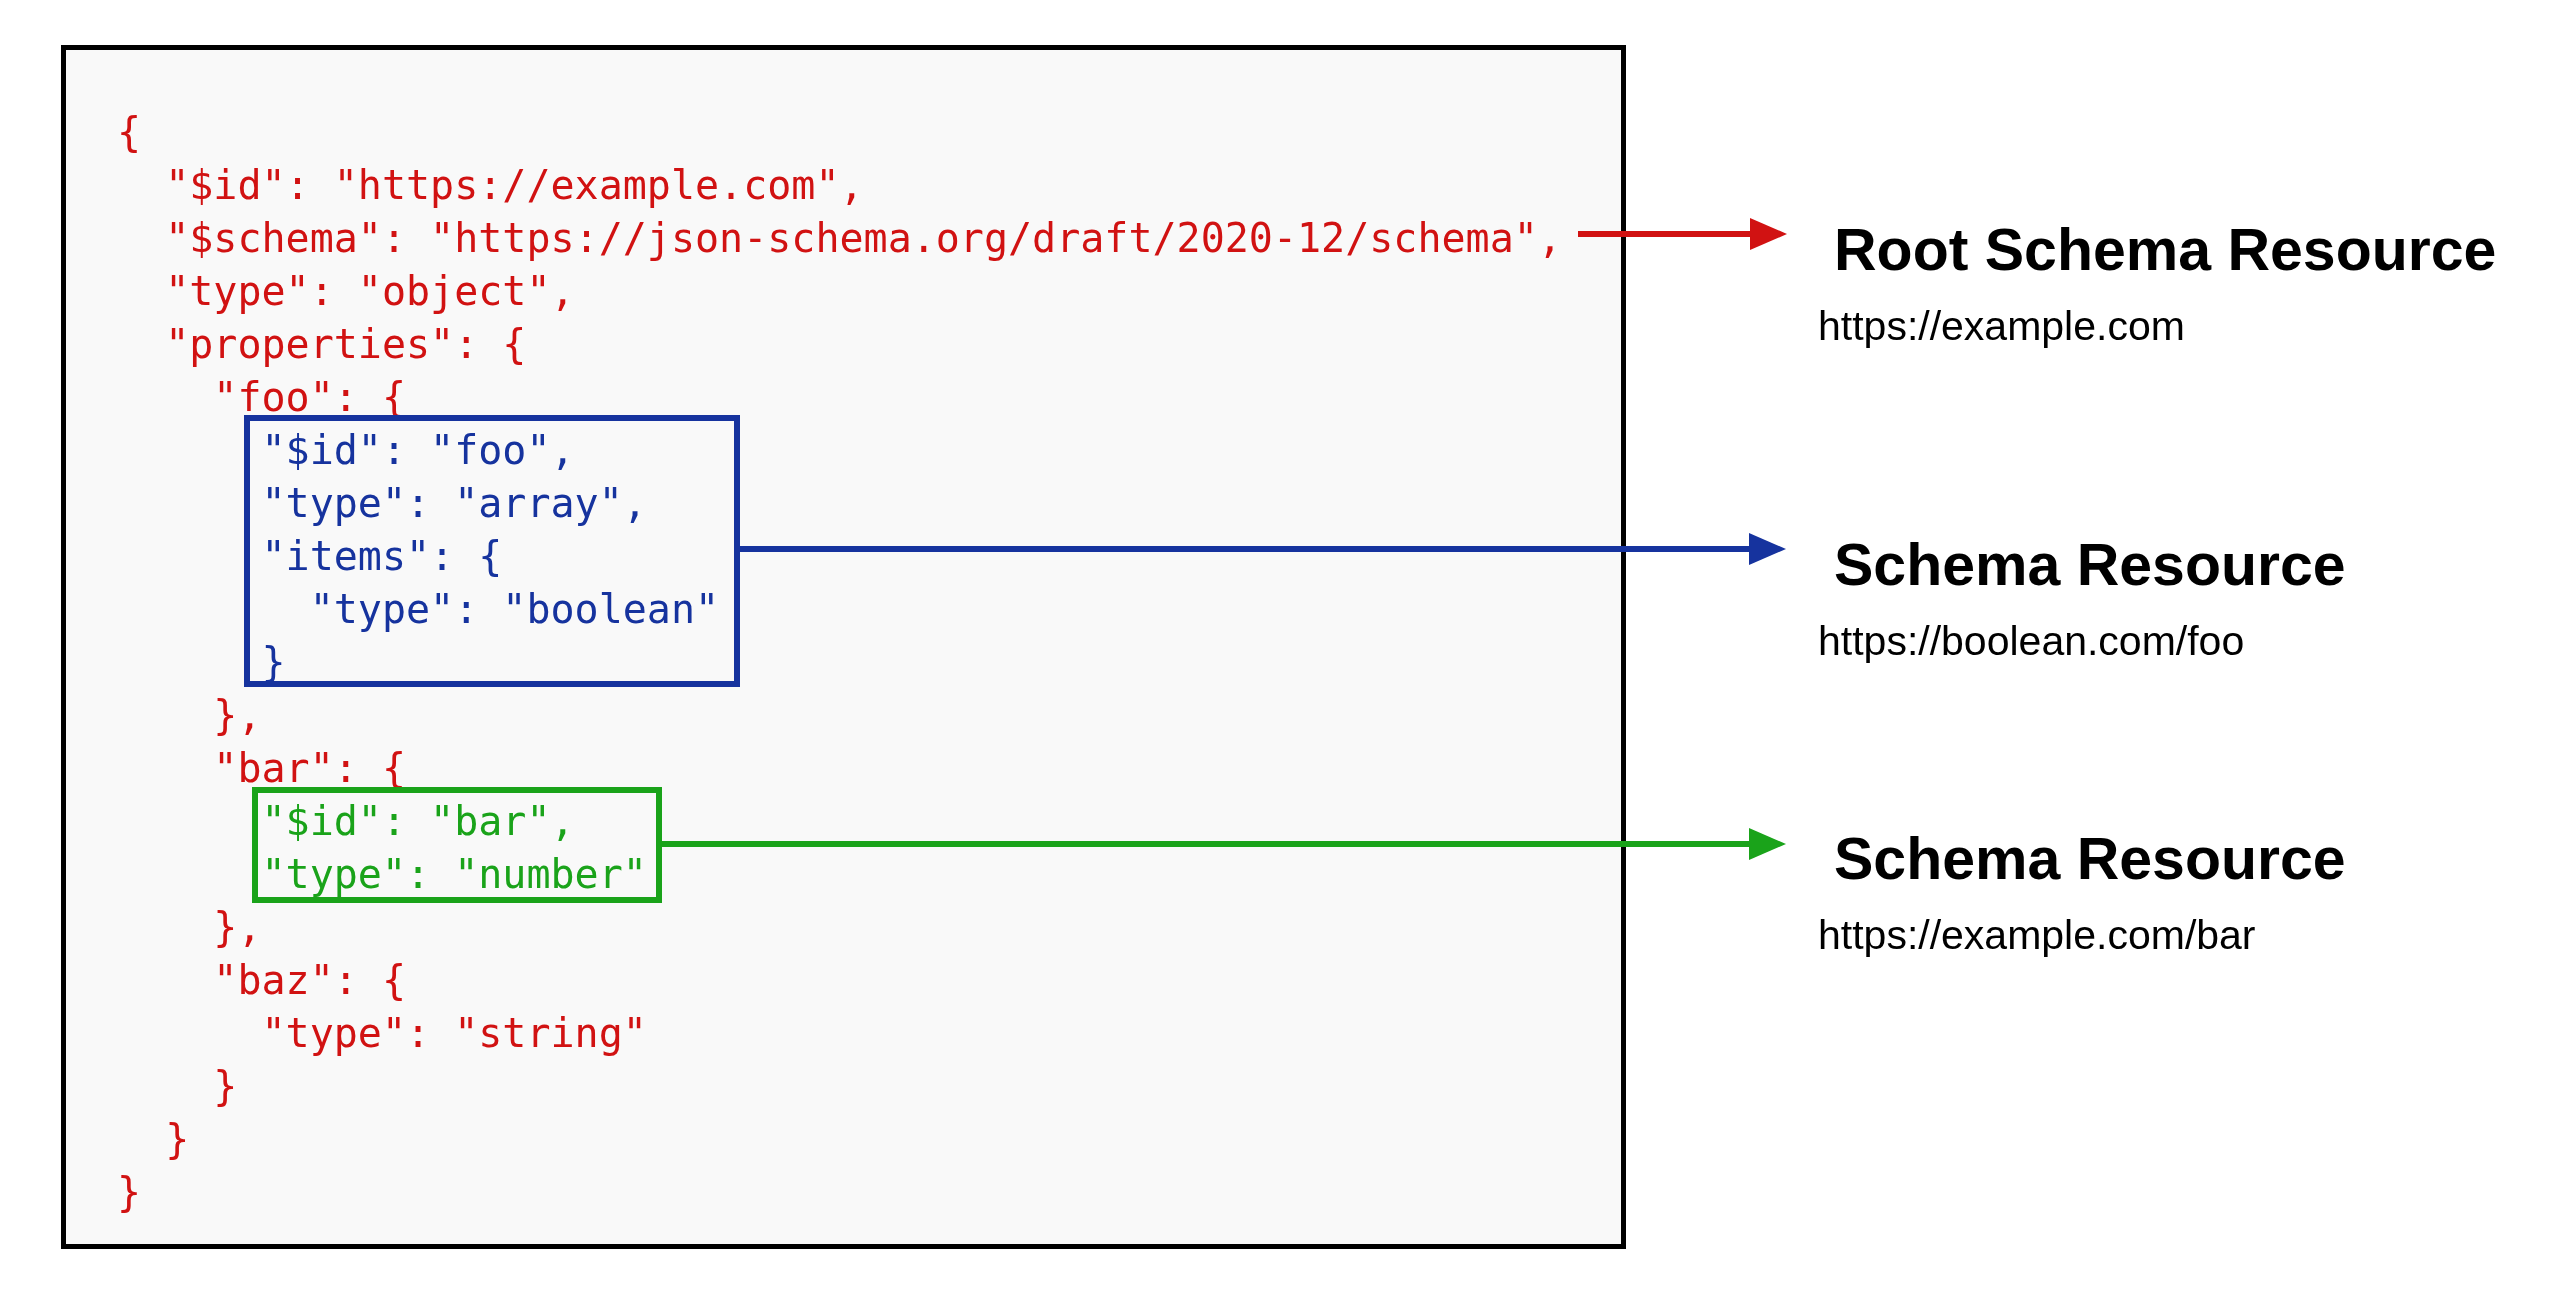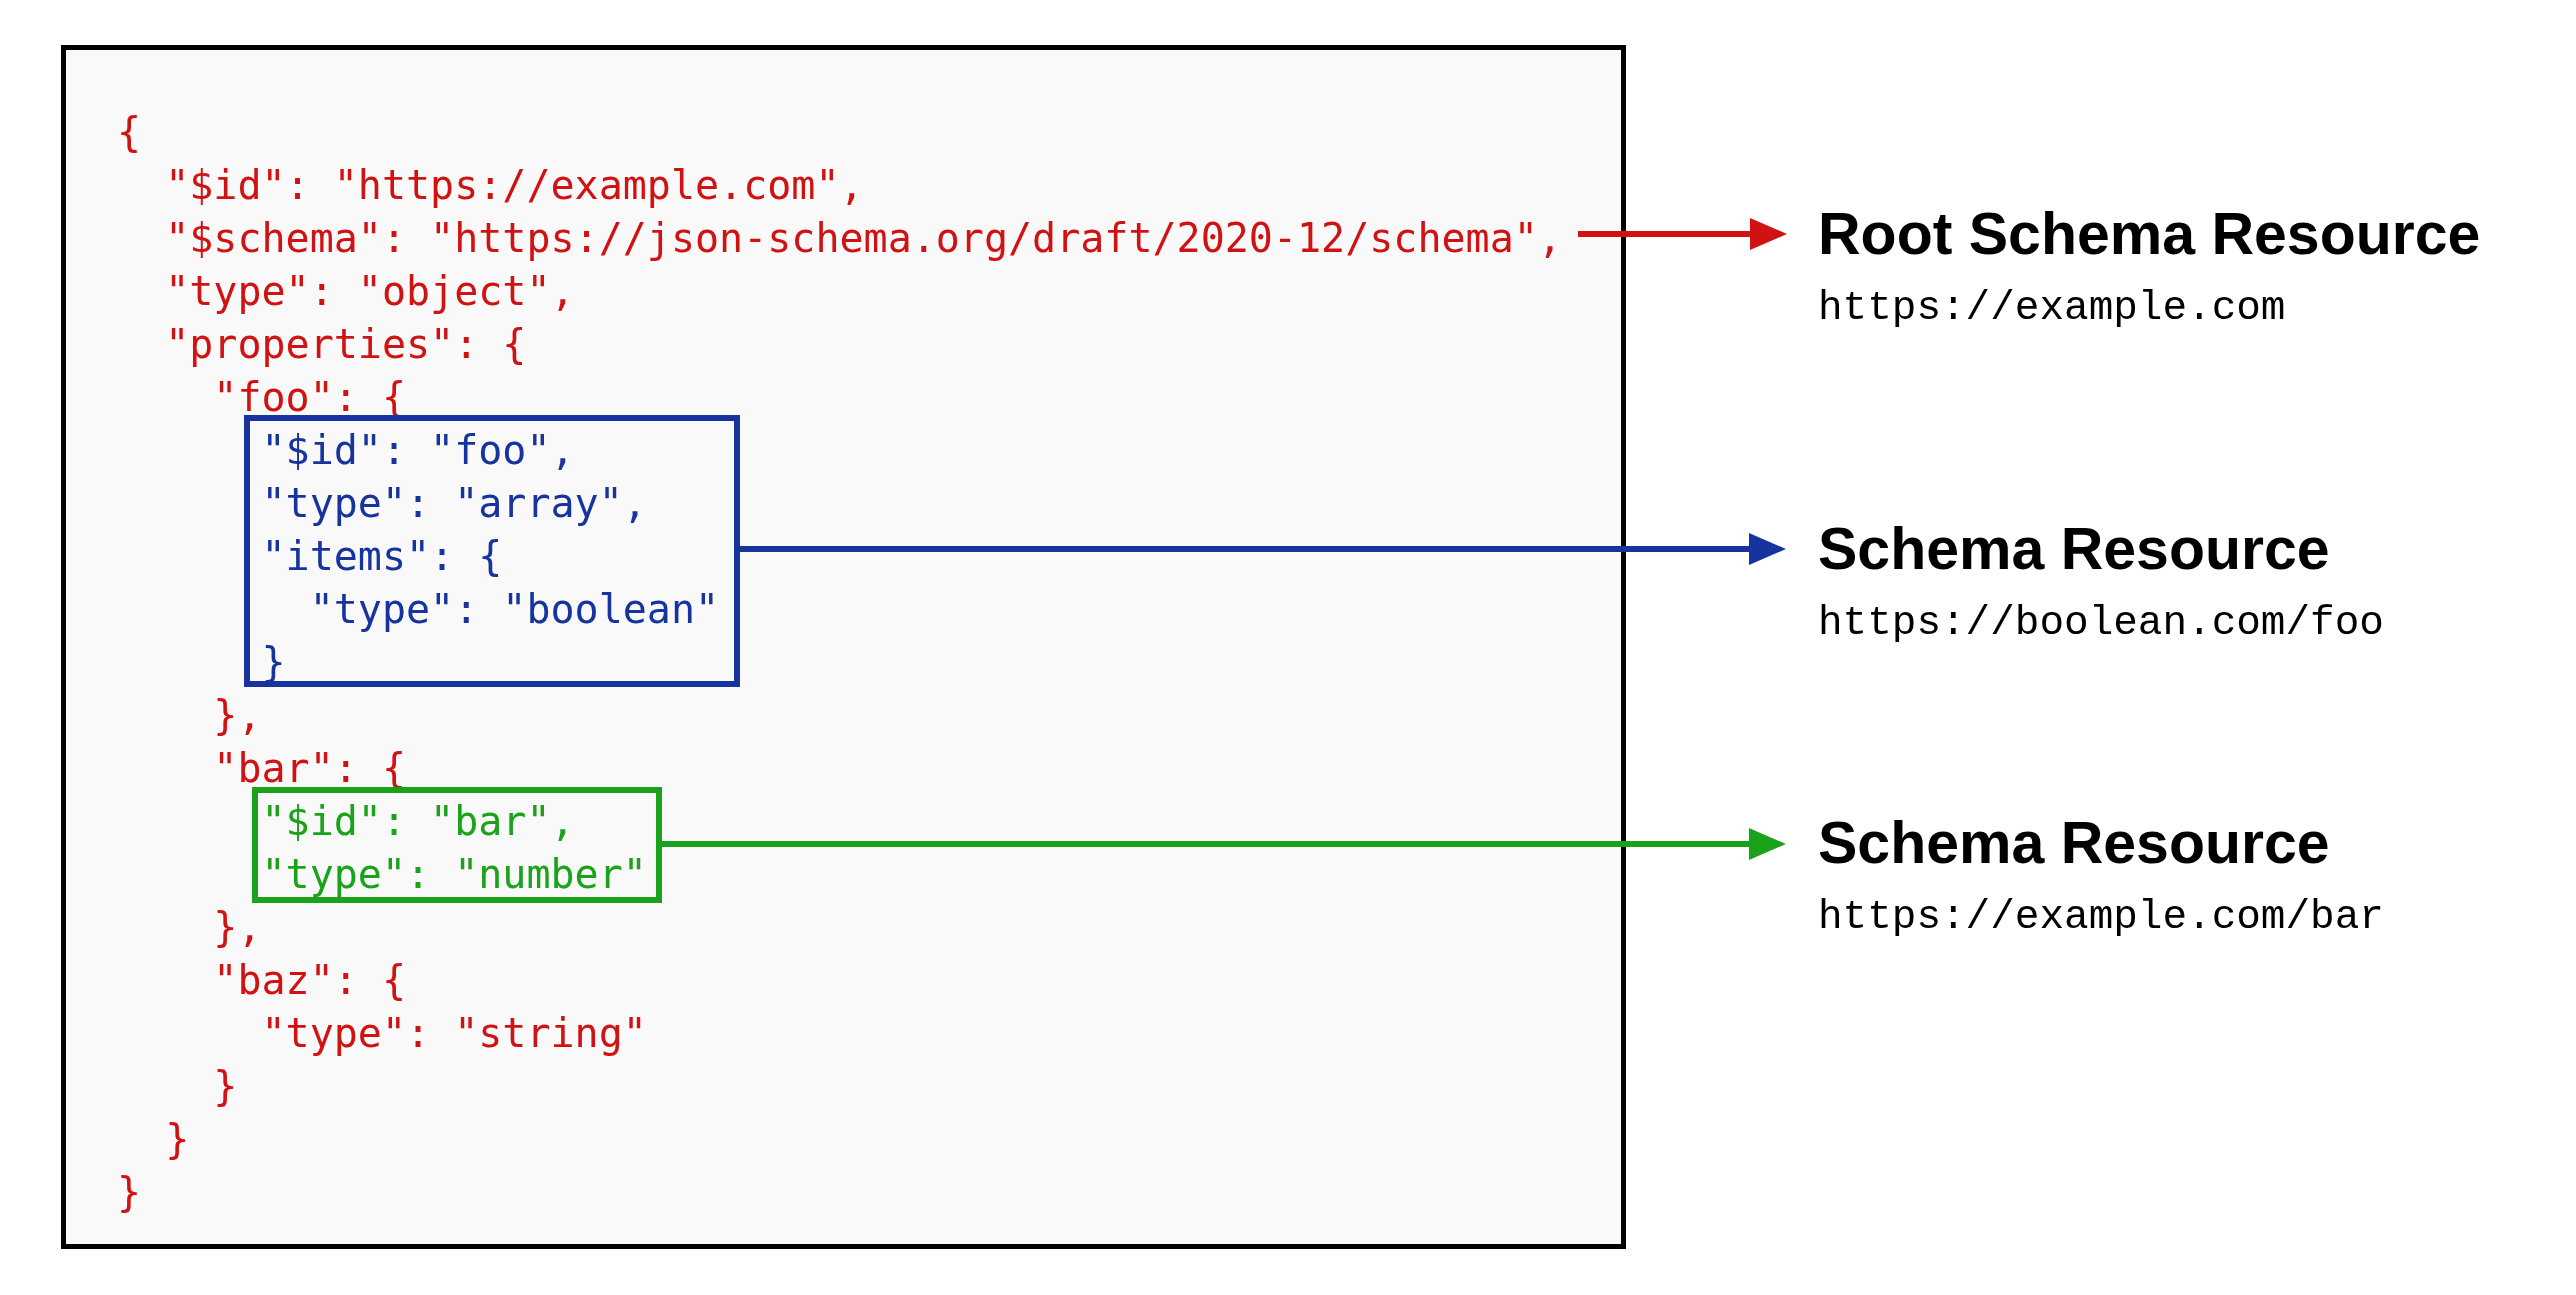--- a/index.html
+++ b/index.html
@@ -69,31 +69,31 @@
   
   .annotation {
     position: absolute;
     left: 1818px;
     color: #000000;
   }
   .annotation.a-root { top: 200px; }
   .annotation.a-foo  { top: 515px; }
   .annotation.a-bar  { top: 809px; }
   .annotation .title {
-    margin: 0;
+    margin: 16px;
     font-family: "Liberation Sans", sans-serif;
     font-weight: bold;
     font-size: 59px;
     line-height: 69px;
     color: #000000;
     white-space: nowrap;
   }
   .annotation .url {
     margin-top: 14.4px;
-    font-family: Liberation Mono, monospace;
+    font-family: Liberation Sans, sans-serif;
     font-size: 41px;
     line-height: 50px;
     color: #000000;
     white-space: nowrap;
   }
 </style>
 </head>
 <body>
 
 <div class="canvas">

